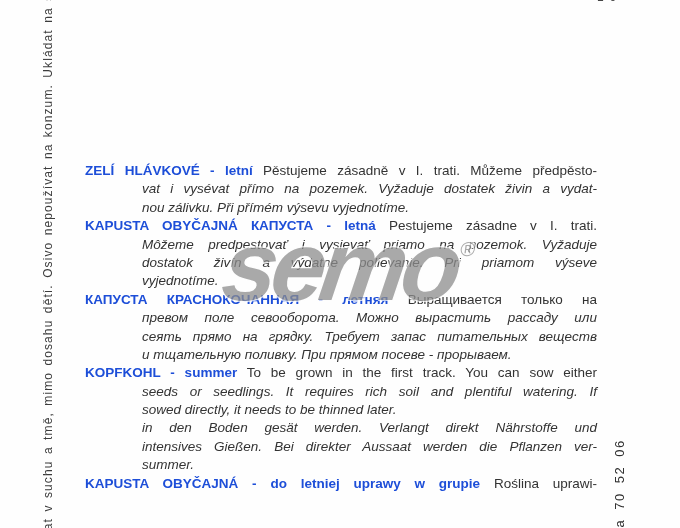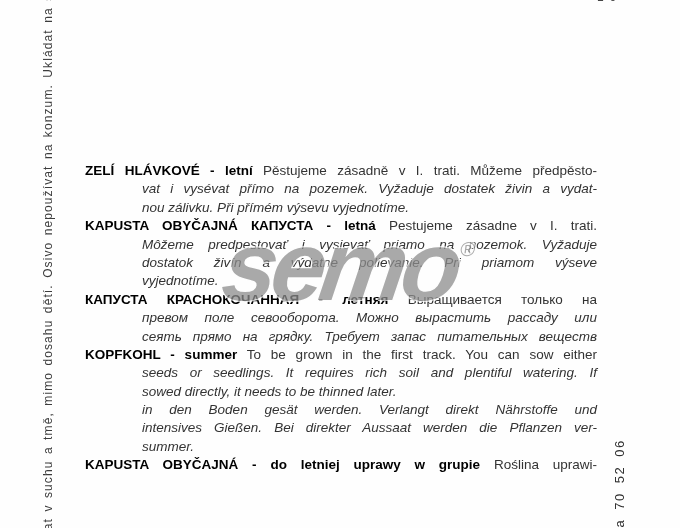--- a/index.html
+++ b/index.html
@@ -56,21 +56,21 @@
     color: #333;
   }
   .tline {
     height: 18.4px;
     line-height: 18.4px;
     text-align: justify;
     text-align-last: justify;
   }
   .tline.end { text-align-last: left; }
   .tline.indent { padding-left: 57px; font-style: italic; }
-  .hd { font-weight: bold; color: #000000; }
+  .hd { font-weight: bold; color: #1d4ed8; }
   
   .watermark {
     position: absolute;
     left: 224px;
     top: 213px;
     z-index: 5;
     font-size: 98px;
     line-height: 1.1;
     font-weight: bold;
     font-style: italic;
@@ -107,20 +107,21 @@
       <div class="tline"><span class="hd">ZELÍ HLÁVKOVÉ - letní</span> Pěstujeme zásadně v I. trati. Můžeme předpěsto-</div>
       <div class="tline indent">vat i vysévat přímo na pozemek. Vyžaduje dostatek živin a vydat-</div>
       <div class="tline indent end">nou zálivku. Při přímém výsevu vyjednotíme.</div>
       <div class="tline"><span class="hd">KAPUSTA OBYČAJNÁ КАПУСТА - letná</span> Pestujeme zásadne v I. trati.</div>
       <div class="tline indent">Môžeme predpestovať i vysievať priamo na pozemok. Vyžaduje</div>
       <div class="tline indent">dostatok živín a výdatne polievanie. Pri priamom výseve</div>
       <div class="tline indent end">vyjednotíme.</div>
       <div class="tline"><span class="hd">КАПУСТА КРАСНОКОЧАННАЯ - летняя</span> Выращивается только на</div>
       <div class="tline indent">превом поле севооборота. Можно вырастить рассаду или</div>
       <div class="tline indent">сеять прямо на грядку. Требует запас питательных веществ</div>
+      <div class="tline indent end">и тщательную поливку. При прямом посеве - прорываем.</div>
       <div class="tline"><span class="hd">KOPFKOHL - summer</span> To be grown in the first track. You can sow either</div>
       <div class="tline indent">seeds or seedlings. It requires rich soil and plentiful watering. If</div>
       <div class="tline indent end">sowed directly, it needs to be thinned later.</div>
       <div class="tline indent">in den Boden gesät werden. Verlangt direkt Nährstoffe und</div>
       <div class="tline indent">intensives Gießen. Bei direkter Aussaat werden die Pflanzen ver-</div>
       <div class="tline indent end">summer.</div>
       <div class="tline"><span class="hd">KAPUSTA OBYČAJNÁ - do letniej uprawy w grupie</span> Roślina uprawi-</div>
     </div>
 
   <div class="watermark">

